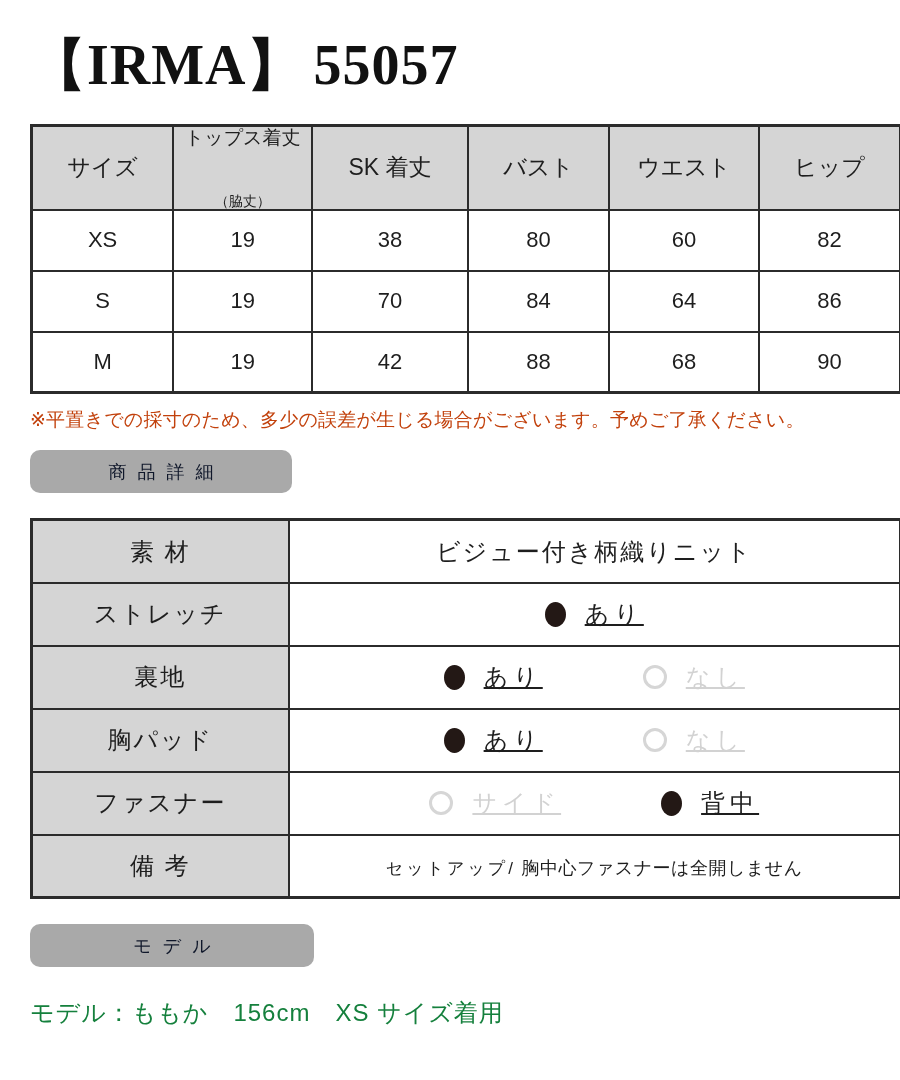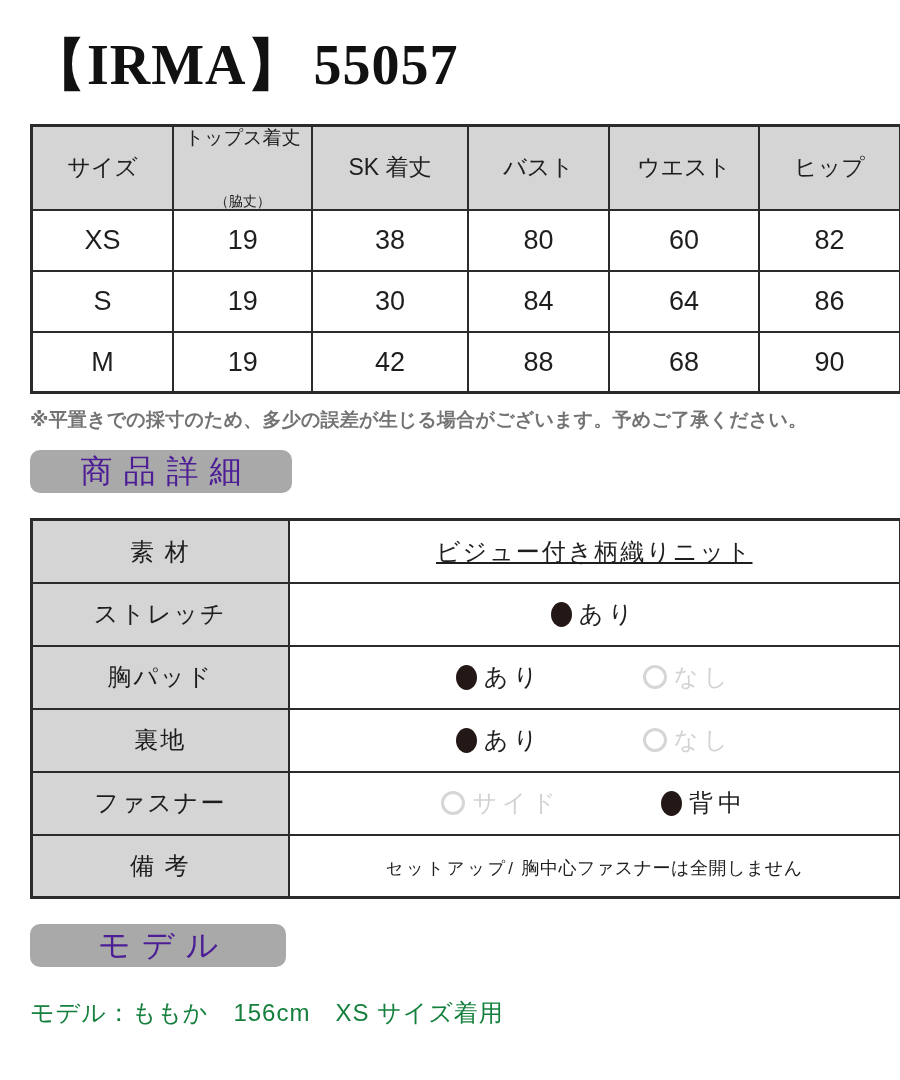--- a/index.html
+++ b/index.html
@@ -16,52 +16,52 @@
     margin:4px 0 20px 0; color:#111;
   }
   .title .code { margin-left:10px; }
   
   table { border-collapse:collapse; table-layout:fixed; width:872px; }
   .size-table { border:3px solid #2b2b2b; }
   .size-table th, .size-table td { border:2px solid #2b2b2b; text-align:center; vertical-align:middle; }
   .size-table thead th { background:#d5d5d5; height:58px; font-weight:500; font-size:23px; }
   .size-table thead th.two-line { font-size:19px; line-height:1.15; }
   .size-table thead th .th-sub { font-size:14px; font-weight:400;margin-top:44px; }
-  .size-table tbody td { background:#ffffff; height:61px; font-size:27px; font-weight:400; }
+  .size-table tbody td { background:#ffffff; height:61px; font-size:22px; font-weight:400; }
   .c-size{width:16.3%}.c-tops{width:16.0%}.c-sk{width:17.9%}.c-bust{width:16.3%}.c-waist{width:17.2%}.c-hip{width:16.3%}
   
-  .note { font-size:19px; margin:13px 0 0 0; letter-spacing:0.2px; color:#737373;font-weight:bold; }
+  .note { font-size:19px; margin:13px 0 0 0; letter-spacing:0.2px; color:#c2410c; }
   
   .badge {
-    background:#a9a9a9; color:#4c1d95; border-radius:10px;
+    background:#a9a9a9; color:#0f172a; border-radius:10px;
     width:262px; height:43px; display:flex; align-items:center; justify-content:center;
-    font-size:32px; letter-spacing:11px; padding-left:11px; font-weight:500;
+    font-size:18px; letter-spacing:11px; padding-left:11px; font-weight:500;
   }
   .badge.detail-badge { margin-top:17px; }
-  .badge.model-badge { margin-top:25px; width:256px; }
+  .badge.model-badge { margin-top:25px; width:284px; }
   
   .detail-table { border:3px solid #2b2b2b; margin-top:25px; }
   .detail-table th, .detail-table td { border:2px solid #2b2b2b; vertical-align:middle; }
   .detail-table th {
     background:#d5d5d5; width:257px; height:63px;
     font-size:24px; font-weight:500; text-align:center; letter-spacing:2px;
   }
   .detail-table td { background:#ffffff; text-align:center; font-size:24px; }
   .opts { display:flex; align-items:center; justify-content:center; gap:100px; }
-  .opt { display:inline-flex; align-items:center; gap:7px; letter-spacing:5px; }
+  .opt { display:inline-flex; align-items:center; gap:19px; letter-spacing:5px;text-decoration:underline; }
   .opt .dot-filled {
     width:21px; height:25px; border-radius:50%; background:#231815; flex:0 0 auto;
   }
   .opt .dot-empty {
     width:24px; height:24px; border-radius:50%; border:3px solid #d6d6d6; flex:0 0 auto;
   }
   .opt.inactive { color:#d2d2d2; }
   .remarks-main { font-size:17px; letter-spacing:3px; }
   .remarks-sub { font-size:18px; letter-spacing:0.5px; }
-  .plain-val { letter-spacing:2px;text-decoration:underline; }
+  .plain-val { letter-spacing:2px; }
   
   .model-line { font-size:24px; margin-top:30px; letter-spacing:1px; color:#15803d; }
 </style>
 </head>
 <body>
 
 <div class="page">
 
   <h1 class="title"><span>【IRMA】</span><span class="code">55057</span></h1>
 
@@ -92,21 +92,21 @@
         <td>XS</td>
         <td>19</td>
         <td>38</td>
         <td>80</td>
         <td>60</td>
         <td>82</td>
       </tr>
       <tr>
         <td>S</td>
         <td>19</td>
-        <td>30</td>
+        <td>70</td>
         <td>84</td>
         <td>64</td>
         <td>86</td>
       </tr>
       <tr>
         <td>M</td>
         <td>19</td>
         <td>42</td>
         <td>88</td>
         <td>68</td>
@@ -130,36 +130,36 @@
         <td>
           <div class="opts">
             <span class="opt active">
                 <span class="dot-filled"></span>
                 <span>あり</span>
               </span>
           </div>
         </td>
       </tr>
       <tr>
-        <th>胸パッド</th>
+        <th>裏地</th>
         <td>
           <div class="opts">
             <span class="opt active">
                 <span class="dot-filled"></span>
                 <span>あり</span>
               </span>
             <span class="opt inactive">
                 <span class="dot-empty"></span>
                 <span>なし</span>
               </span>
           </div>
         </td>
       </tr>
       <tr>
-        <th>裏地</th>
+        <th>胸パッド</th>
         <td>
           <div class="opts">
             <span class="opt active">
                 <span class="dot-filled"></span>
                 <span>あり</span>
               </span>
             <span class="opt inactive">
                 <span class="dot-empty"></span>
                 <span>なし</span>
               </span>

